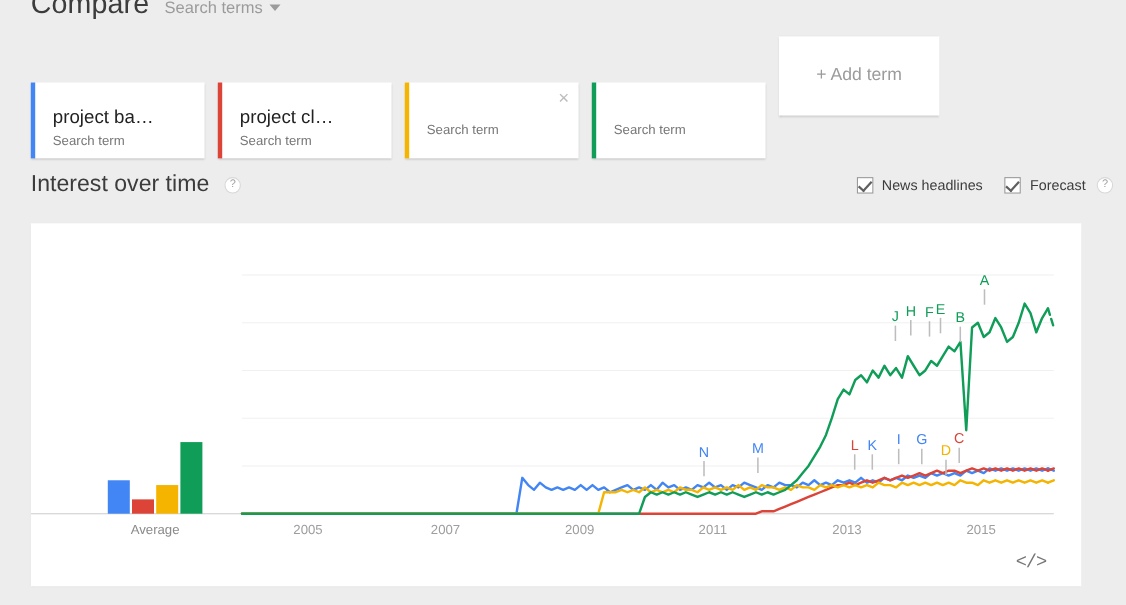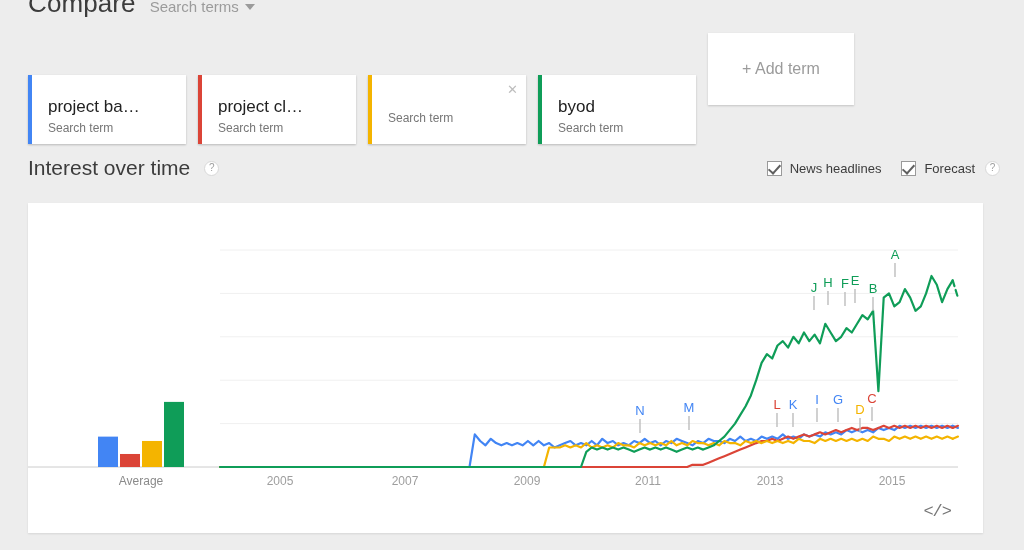--- a/index.html
+++ b/index.html
@@ -116,21 +116,21 @@
     font-size: 16px;
     cursor: pointer;
     box-sizing: border-box;
   }
 
   
   .section-head {
     position: absolute;
     left: 28px;
     top: 152px;
-    right: 24px;
+    right: 12px;
     height: 32px;
     display: flex;
     align-items: center;
   }
   .section-title {
     font-size: 21px;
     color: #3c3c3c;
     font-weight: 400;
   }
   .help-badge {
@@ -241,21 +241,20 @@
     <div class="term-bar" style="background:#F4B400"></div>
     <div class="term-body">
       <div class="term-sub">Search term</div>
     </div>
     <div class="term-close">✕</div>
   </div>
 
   <div class="term-card">
     <div class="term-bar" style="background:#0F9D58"></div>
     <div class="term-body">
-      <div class="term-name">byod</div>
       <div class="term-sub">Search term</div>
     </div>
   </div>
 
   <div class="add-term-card">+ Add term</div>
 </div>
 
 <div class="section-head">
   <span class="section-title">Interest over time</span>
   <span class="help-badge">?</span>

